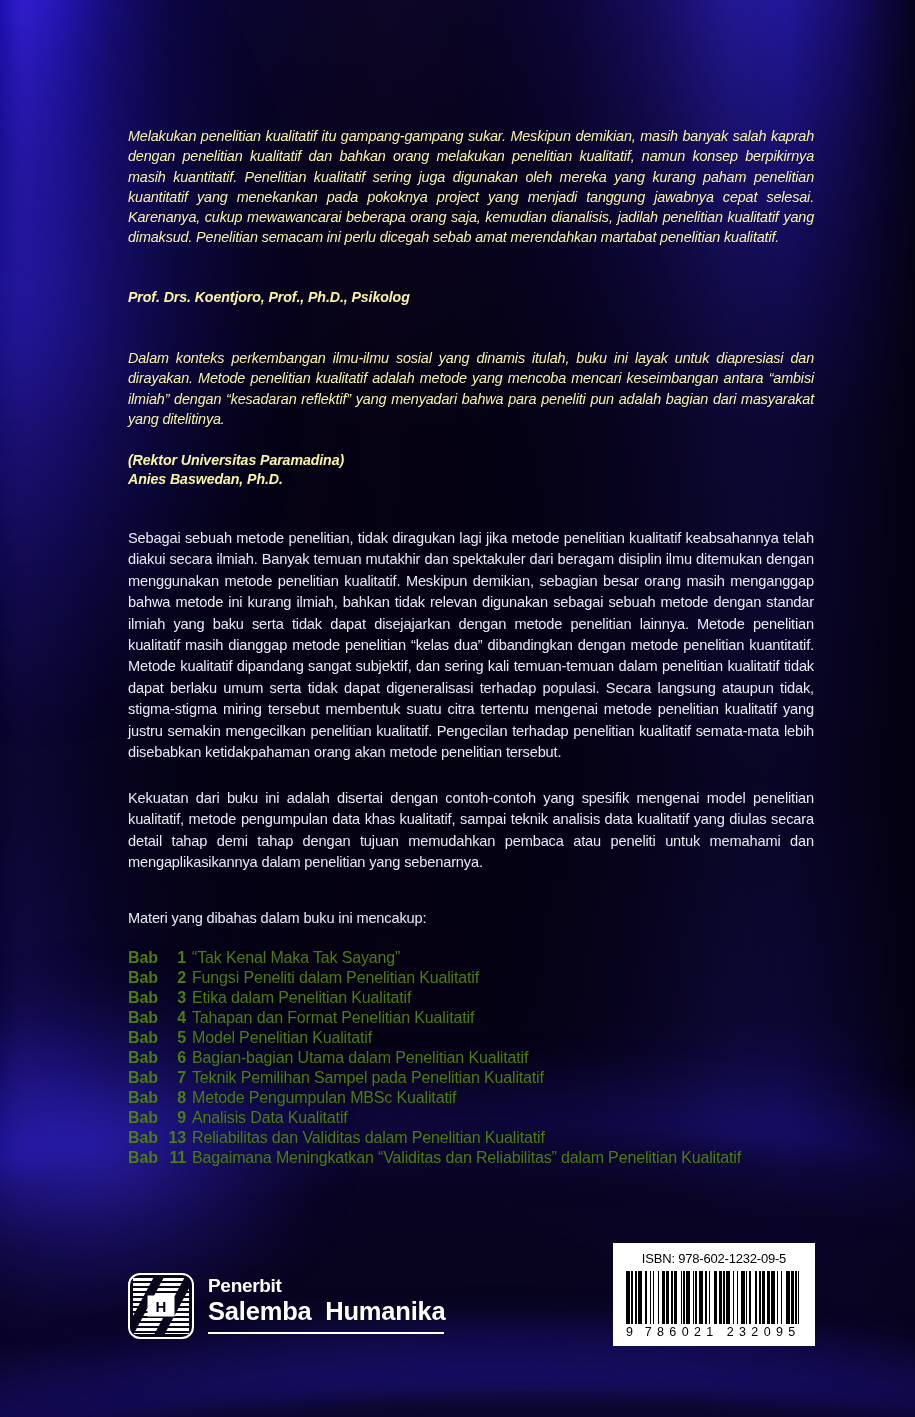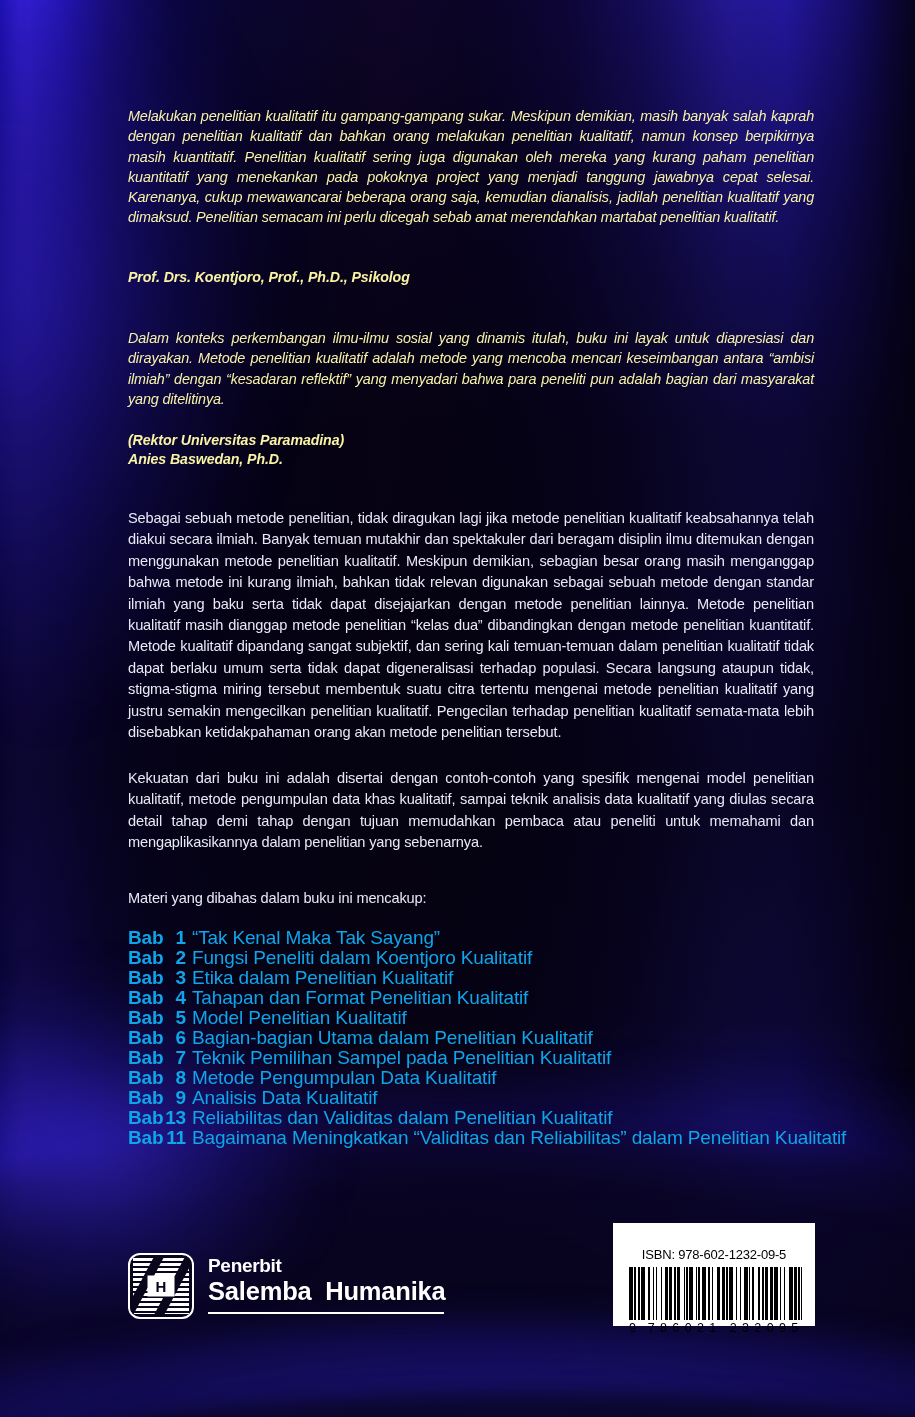--- a/index.html
+++ b/index.html
@@ -150,20 +150,21 @@
                 rgba(52,34,230,0.45) 0%,
                 rgba(34,20,160,0.18) 50%,
                 rgba(16,8,70,0.0) 78%);
     filter: blur(30px);
   }
 
   
   #content {
     position: absolute;
     inset: 0;
+    margin-top: 20px;
   }
 
   .block { position: absolute; }
 
   .quote {
     color: #f7f2a8;
     font-style: italic;
     font-size: 14.4px;
     line-height: 20.3px;
     text-align: justify;
@@ -192,22 +193,22 @@
     font-size: 14.6px;
     line-height: 21px;
     letter-spacing: -0.15px;
   }
 
   
   .toc { position: absolute; }
   .toc-row {
     display: flex;
     align-items: center;
-    color: #0ea5e9;
-    font-size: 19px;
+    color: #4d7c0f;
+    font-size: 16px;
     line-height: 20px;
     letter-spacing: -0.15px;
     white-space: nowrap;
   }
   .toc-bab {
     font-weight: bold;
     width: 34px;
     flex: 0 0 34px;
   }
   .toc-num {
@@ -295,21 +296,21 @@
   }
 
   
   #isbn-box {
     position: absolute;
     left: 613px;
     top: 1223px;
     width: 202px;
     height: 103px;
     background: #ffffff;
-    padding: 16px;
+    padding: 0;
     box-sizing: border-box;
   }
   .isbn-text {
     color: #000000;
     font-size: 13px;
     line-height: 15px;
     text-align: center;
     padding-top: 8px;
     letter-spacing: -0.2px;
     font-family: "Liberation Sans", sans-serif;
@@ -375,21 +376,21 @@
 
     <div class="toc" id="toc-list" style="left:128px; top:928px; width:700px;">
         <div class="toc-row">
           <span class="toc-bab">Bab</span>
           <span class="toc-num">1</span>
           <span class="toc-title">“Tak Kenal Maka Tak Sayang”</span>
         </div>
         <div class="toc-row">
           <span class="toc-bab">Bab</span>
           <span class="toc-num">2</span>
-          <span class="toc-title">Fungsi Peneliti dalam Koentjoro Kualitatif</span>
+          <span class="toc-title">Fungsi Peneliti dalam Penelitian Kualitatif</span>
         </div>
         <div class="toc-row">
           <span class="toc-bab">Bab</span>
           <span class="toc-num">3</span>
           <span class="toc-title">Etika dalam Penelitian Kualitatif</span>
         </div>
         <div class="toc-row">
           <span class="toc-bab">Bab</span>
           <span class="toc-num">4</span>
           <span class="toc-title">Tahapan dan Format Penelitian Kualitatif</span>
@@ -405,21 +406,21 @@
           <span class="toc-title">Bagian-bagian Utama dalam Penelitian Kualitatif</span>
         </div>
         <div class="toc-row">
           <span class="toc-bab">Bab</span>
           <span class="toc-num">7</span>
           <span class="toc-title">Teknik Pemilihan Sampel pada Penelitian Kualitatif</span>
         </div>
         <div class="toc-row">
           <span class="toc-bab">Bab</span>
           <span class="toc-num">8</span>
-          <span class="toc-title">Metode Pengumpulan Data Kualitatif</span>
+          <span class="toc-title">Metode Pengumpulan MBSc Kualitatif</span>
         </div>
         <div class="toc-row">
           <span class="toc-bab">Bab</span>
           <span class="toc-num">9</span>
           <span class="toc-title">Analisis Data Kualitatif</span>
         </div>
         <div class="toc-row">
           <span class="toc-bab">Bab</span>
           <span class="toc-num">13</span>
           <span class="toc-title">Reliabilitas dan Validitas dalam Penelitian Kualitatif</span>

